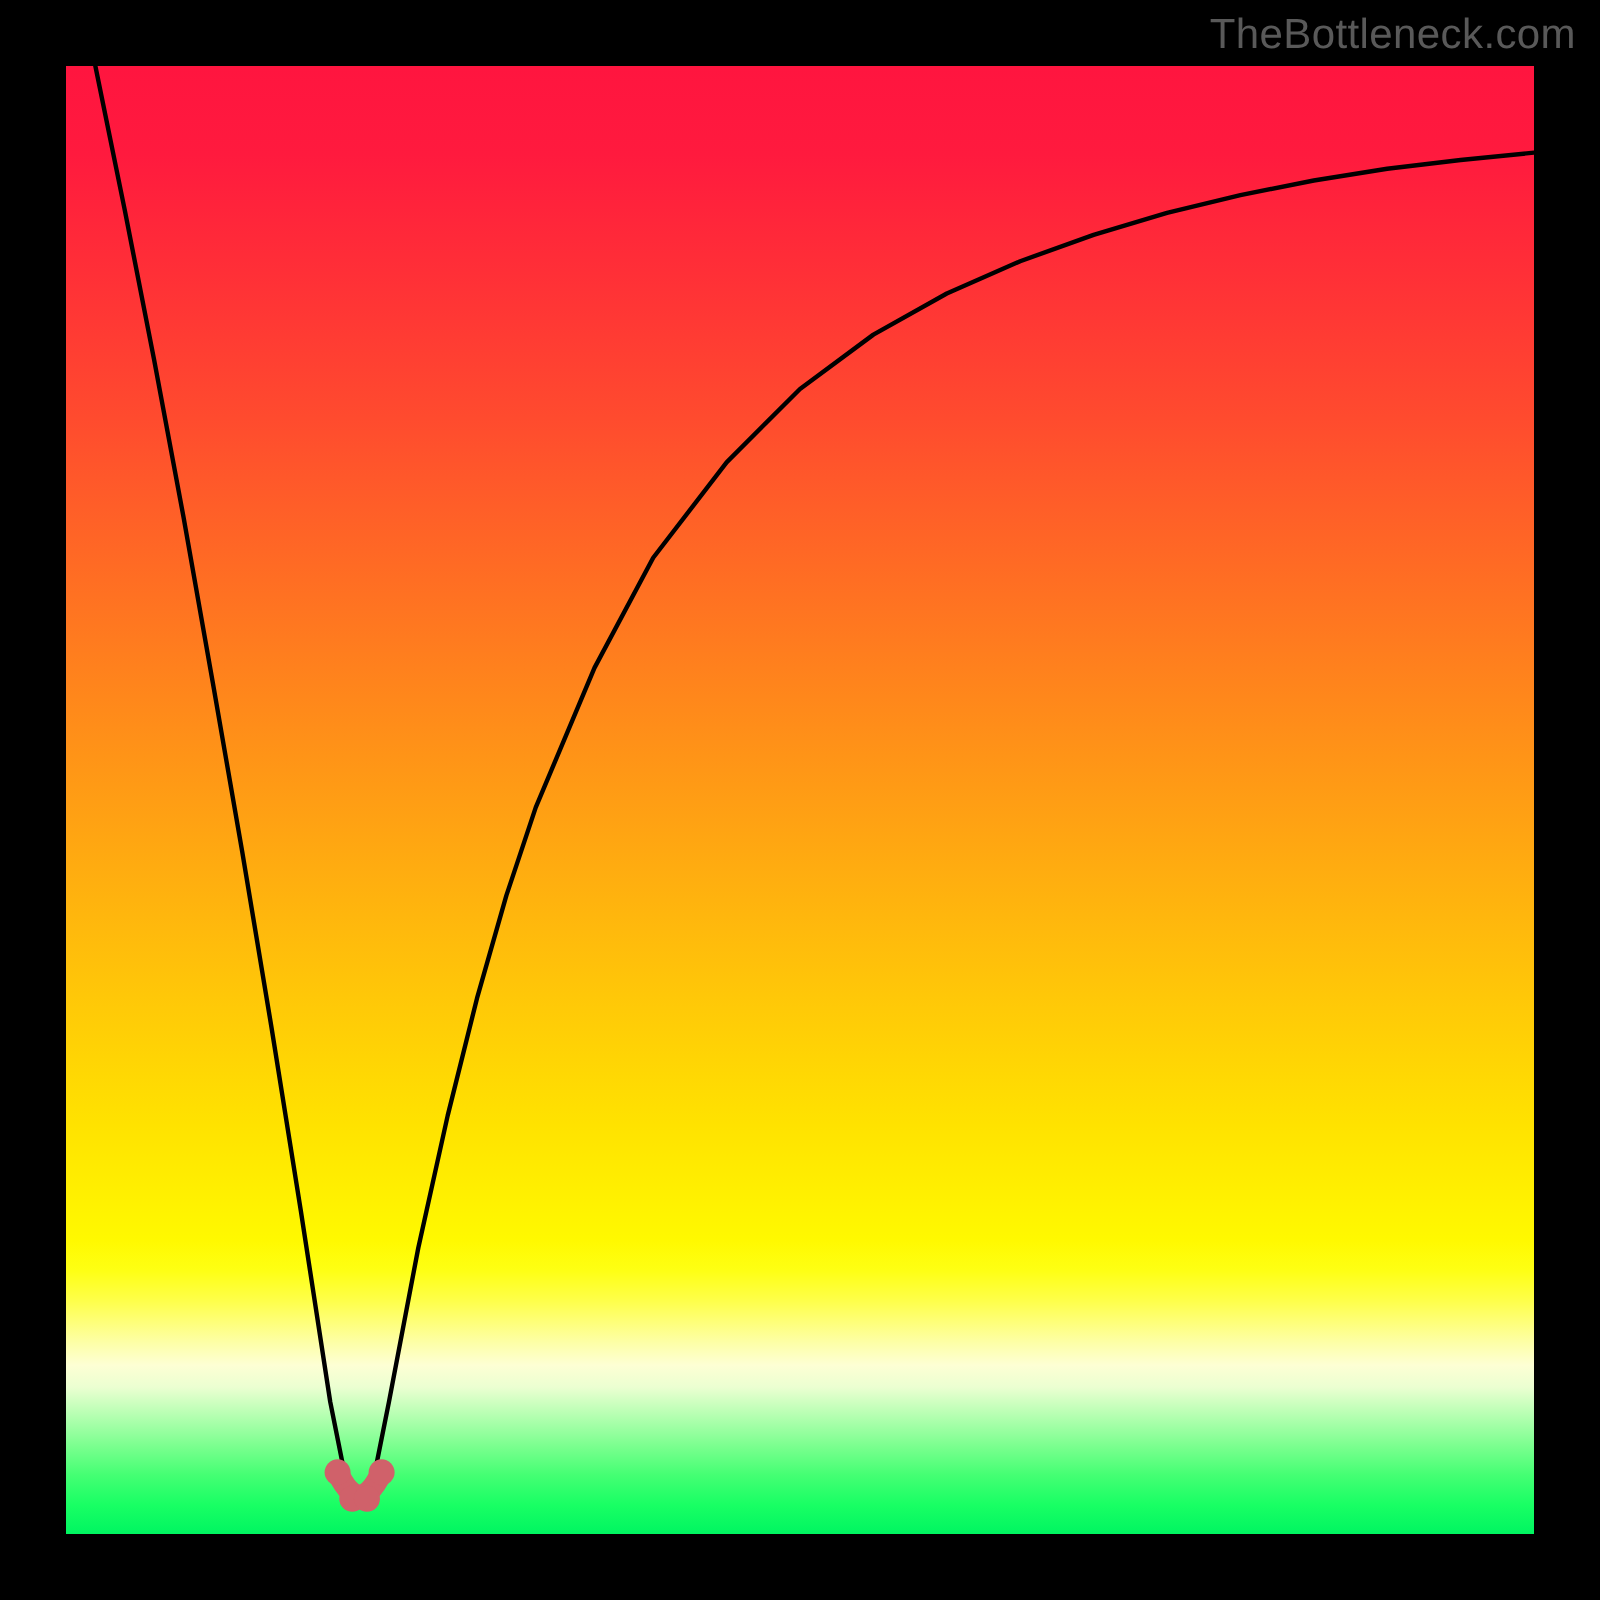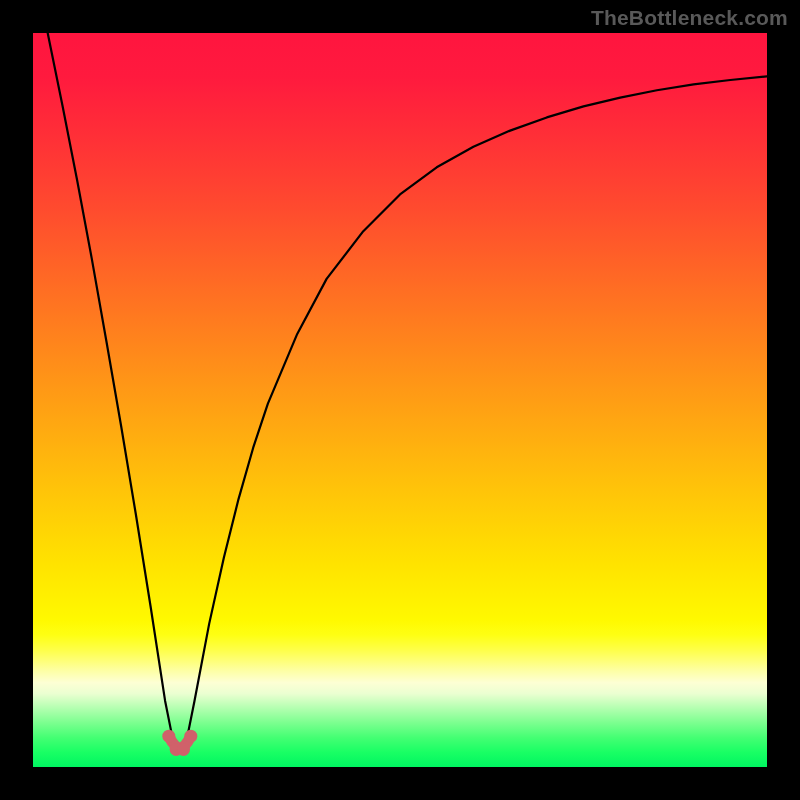--- a/index.html
+++ b/index.html
@@ -41,21 +41,21 @@
     width: 100%;
     height: 100%;
   }
   .watermark {
     position: absolute;
     top: 6px;
     right: 12px;
     color: #595959;
     font-size: 21px;
     letter-spacing: 0.2px;
-    font-weight: 700;
+    font-weight: 400;
   }
 </style>
 </head>
 <body>
 
 <div class="frame">
 
   <div class="plot">
 
     <svg class="gradient" viewBox="0 0 734 734" preserveAspectRatio="none">

